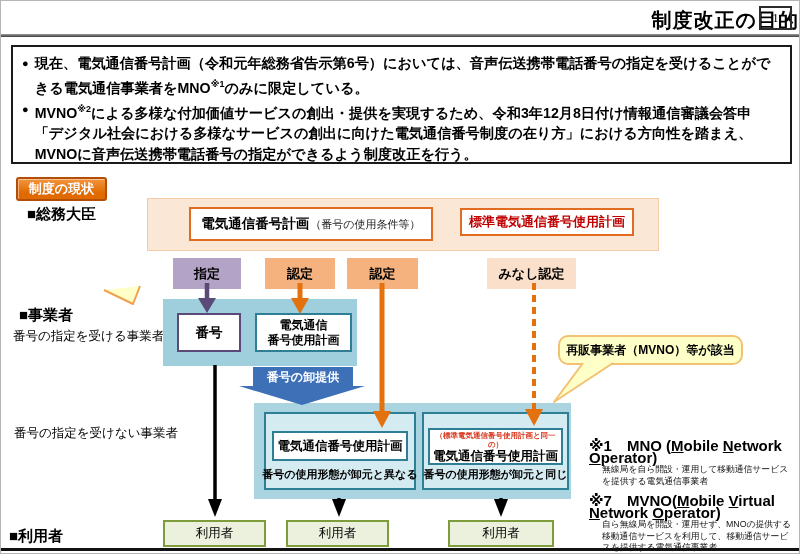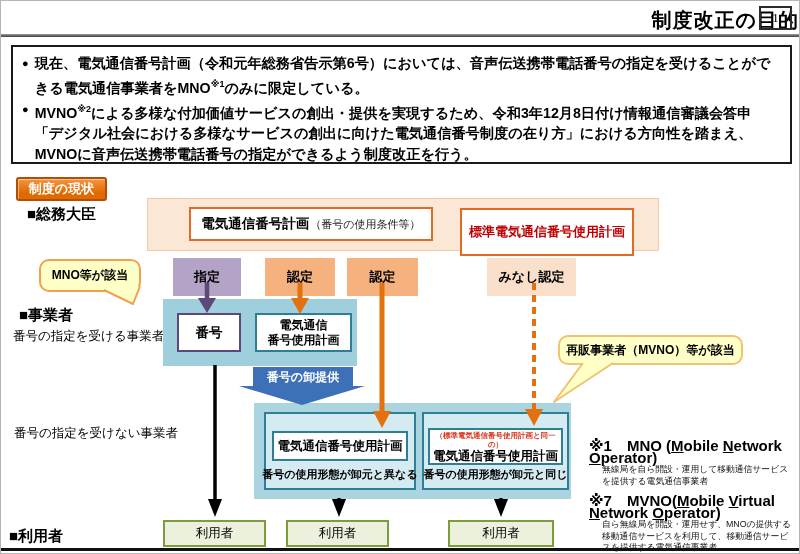--- a/index.html
+++ b/index.html
@@ -29,24 +29,24 @@
     box-shadow:inset 1px 1px 0 rgba(255,255,255,.45);}
 
   .rowlabel{font-weight:600;font-size:15px;}
   .sublabel{font-weight:500;font-size:12.5px;}
 
   
   .peach{left:146px;top:197px;width:512px;height:53px;background:#fbe7d6;border:1px solid #f3cba6;}
   .boxA{left:188px;top:206px;width:244px;height:34px;background:#fff;border:2px solid #e16b21;gap:1px;}
   .boxA .t1{font-size:13.5px;font-weight:700;}
   .boxA .t2{font-size:11px;font-weight:500;color:#222;}
-  .boxB{left:459px;top:207px;width:174px;height:48px;background:#fff;border:2px solid #e16b21;color:#c00000;font-size:13px;font-weight:700;}
+  .boxB{left:459px;top:207px;width:174px;height:28px;background:#fff;border:2px solid #e16b21;color:#c00000;font-size:13px;font-weight:700;}
 
   
-  .plabel{top:257px;height:38px;font-size:13px;font-weight:600;}
+  .plabel{top:257px;height:31px;font-size:13px;font-weight:600;}
   .lav{background:#b3a3c6;}
   .orn{background:#f5b27f;}
   .pale{background:#fae0ca;}
 
   
   .callout{background:#ffffc8;border:2px solid #f0a150;border-radius:10px;font-size:12px;font-weight:600;}
   .callout.mvno{border-color:#f2c172;}
 
   
   .bluebox{left:162px;top:298px;width:194px;height:67px;background:#9fcfdd;}
@@ -110,21 +110,20 @@
     <span class="t1">電気通信番号計画</span>
     <span class="t2">（番号の使用条件等）</span>
   </div>
   <div class="abs boxB flexc">標準電気通信番号使用計画</div>
 
   <div class="abs plabel lav flexc" style="left:172px;width:68px;">指定</div>
   <div class="abs plabel orn flexc" style="left:264px;width:70px;">認定</div>
   <div class="abs plabel orn flexc" style="left:346px;width:71px;">認定</div>
   <div class="abs plabel pale flexc" style="left:486px;width:89px;">みなし認定</div>
 
-  <div class="abs callout flexc" style="left:38px;top:258px;width:102px;height:33px;">MNO等が該当</div>
   <div class="abs callout mvno flexc" style="left:557px;top:334px;width:185px;height:30px;">再販事業者（MVNO）等が該当</div>
 
   <div class="abs bluebox"></div>
   <div class="abs numbox flexc">番号</div>
   <div class="abs planbox flexc">
     <div>電気通信</div>
     <div>番号使用計画</div>
   </div>
 
   <div class="abs lowouter"></div>

